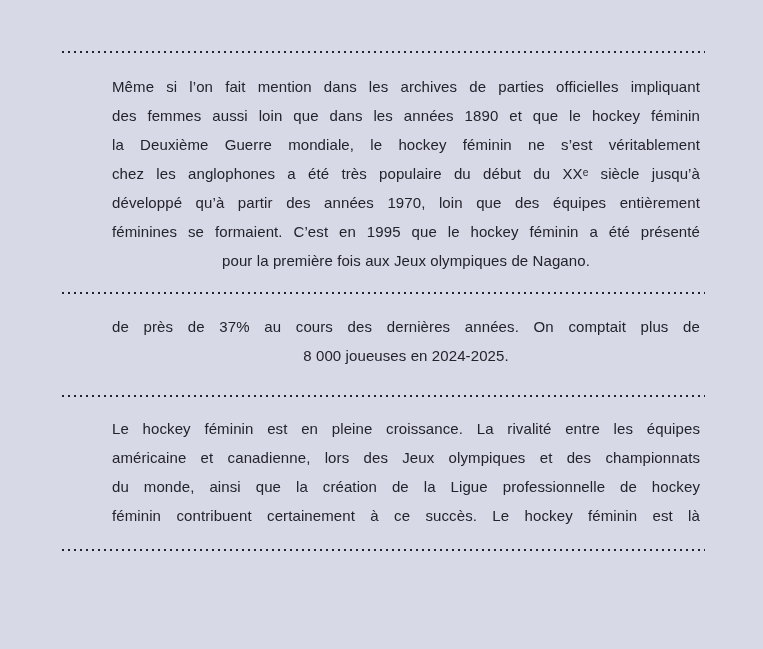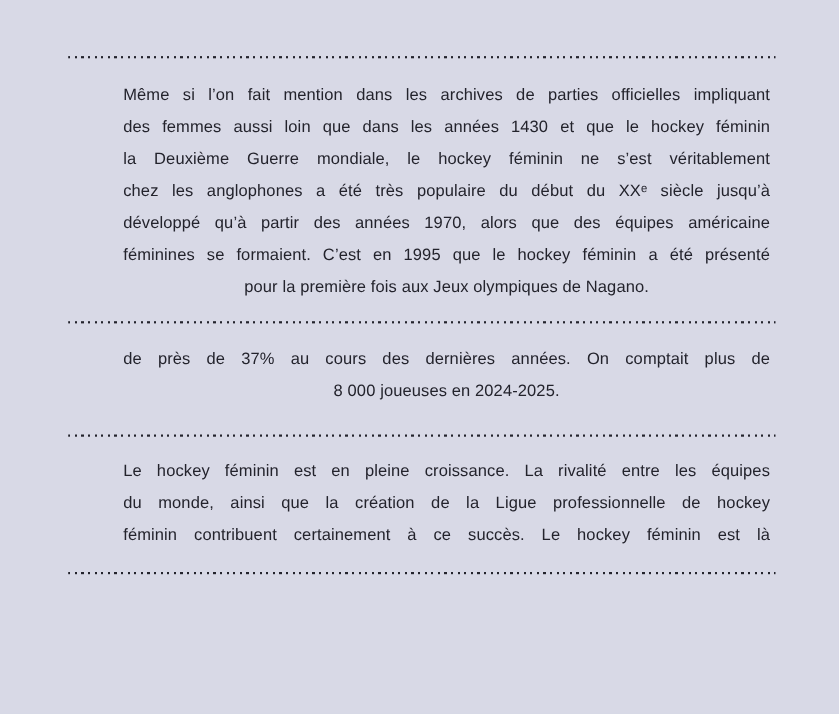--- a/index.html
+++ b/index.html
@@ -52,38 +52,39 @@
 </style>
 </head>
 <body>
 
 <div class="page">
 
   <div class="divider" id="divider-1"></div>
 
   <div class="paragraph">
     <div class="text-line">Même si l’on fait mention dans les archives de parties officielles impliquant</div>
-    <div class="text-line">des femmes aussi loin que dans les années 1430 et que le hockey féminin</div>
+    <div class="text-line">des femmes aussi loin que dans les années 1890 et que le hockey féminin</div>
     <div class="text-line">la Deuxième Guerre mondiale, le hockey féminin ne s’est véritablement</div>
     <div class="text-line">chez les anglophones a été très populaire du début du XXᵉ siècle jusqu’à</div>
-    <div class="text-line">développé qu’à partir des années 1970, alors que des équipes américaine</div>
+    <div class="text-line">développé qu’à partir des années 1970, loin que des équipes entièrement</div>
     <div class="text-line">féminines se formaient. C’est en 1995 que le hockey féminin a été présenté</div>
     <div class="text-line last">pour la première fois aux Jeux olympiques de Nagano.</div>
   </div>
 
   <div class="divider" id="divider-2"></div>
 
   <div class="paragraph">
     <div class="text-line">de près de 37% au cours des dernières années. On comptait plus de</div>
     <div class="text-line last">8 000 joueuses en 2024-2025.</div>
   </div>
 
   <div class="divider" id="divider-3"></div>
 
   <div class="paragraph">
     <div class="text-line">Le hockey féminin est en pleine croissance. La rivalité entre les équipes</div>
+    <div class="text-line">américaine et canadienne, lors des Jeux olympiques et des championnats</div>
     <div class="text-line">du monde, ainsi que la création de la Ligue professionnelle de hockey</div>
     <div class="text-line">féminin contribuent certainement à ce succès. Le hockey féminin est là</div>
   </div>
 
   <div class="divider" id="divider-4"></div>
 
 </div>
 
 </body></html>

